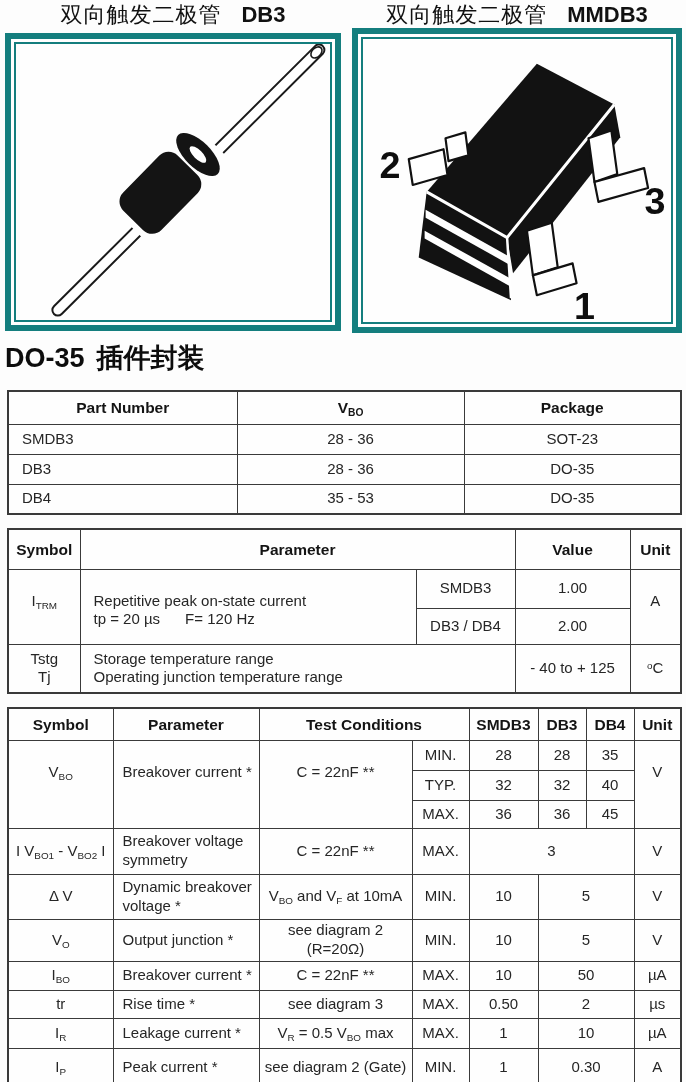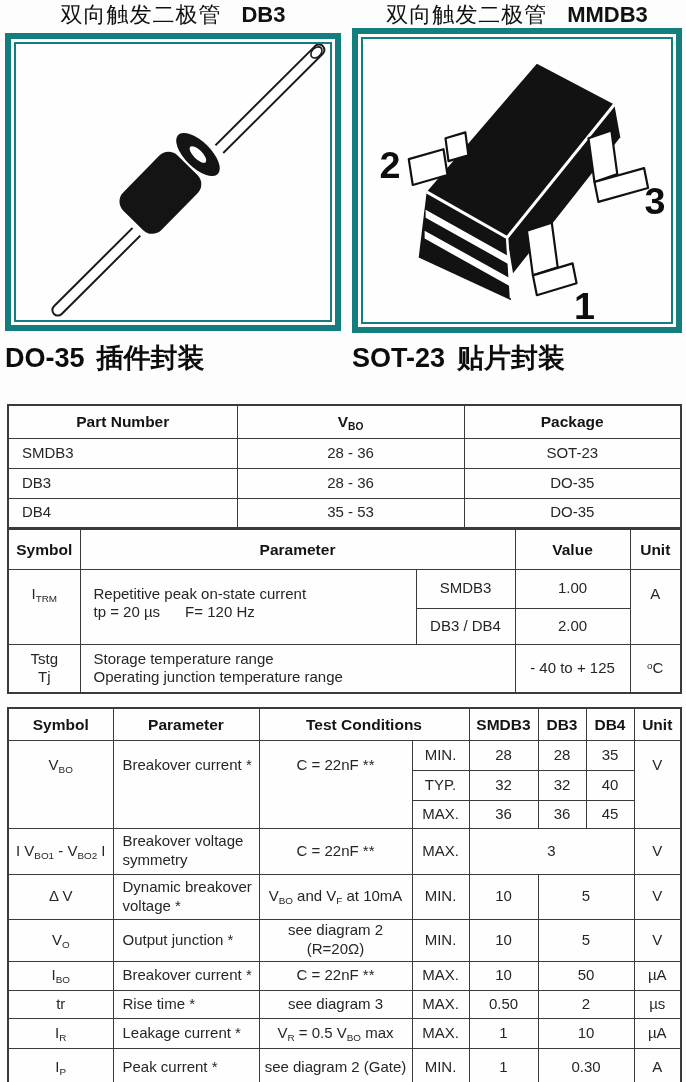--- a/index.html
+++ b/index.html
@@ -26,24 +26,24 @@
   .pin-num{font-family:"Liberation Sans",sans-serif;font-weight:bold;font-size:38px;fill:#0e0e0e;}
   
   table.tbl{position:absolute;border-collapse:collapse;table-layout:fixed;
             font-size:15px;color:#262626;background:#fefefe;}
   .tbl td,.tbl th{border:1px solid #3a3a3a;padding:0;text-align:center;vertical-align:middle;
                   overflow:hidden;line-height:1.25;}
   .tbl{border:2px solid #3a3a3a;}
   .tbl th{font-weight:bold;color:#141414;font-size:15.5px;}
   td.al{text-align:left;padding-left:13px;}
   td.al8{text-align:left;padding-left:9px;}
-  td.vtop{vertical-align:top;padding-top:15px;}
+  td.vtop{vertical-align:top;padding-top:22px;}
   sub{font-size:66%;vertical-align:-0.28em;line-height:0;}
   sup{font-size:66%;vertical-align:0.45em;line-height:0;}
-  #t1{left:7px;top:404px;width:673px;}
+  #t1{left:7px;top:390px;width:673px;}
   #t2{left:7px;top:528px;width:673px;}
   #t3{left:7px;top:707px;width:673px;}
 </style>
 </head>
 <body>
 
 <div class="page">
 
   <div class="img-title t-left">
     <span class="cn">双向触发二极管</span><span class="code">DB3</span>
@@ -92,23 +92,20 @@
         </g>
         <text class="pin-num" x="27" y="140" text-anchor="middle">2</text>
         <text class="pin-num" x="294" y="176" text-anchor="middle">3</text>
         <text class="pin-num" x="223" y="282" text-anchor="middle">1</text>
       </svg>
     </div>
   </div>
 
   <div class="img-caption c-left">
     <span>DO-35</span><span class="cn">插件封装</span>
-  </div>
-  <div class="img-caption c-right">
-    <span>SOT-23</span><span class="cn">贴片封装</span>
   </div>
 
   <table class="tbl" id="t1">
     <colgroup>
         <col style="width:229px">
         <col style="width:227px">
         <col style="width:217px">
       </colgroup>
     <tbody>
       <tr style="height:33px">

